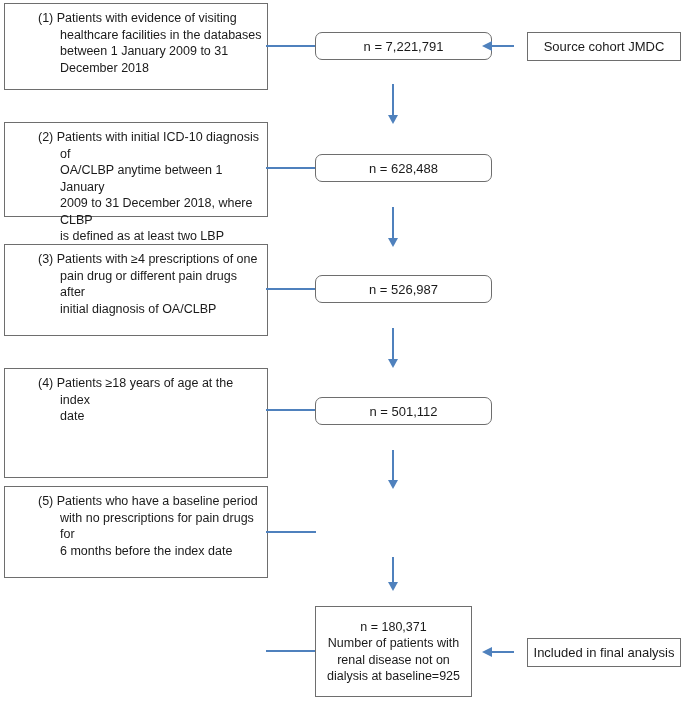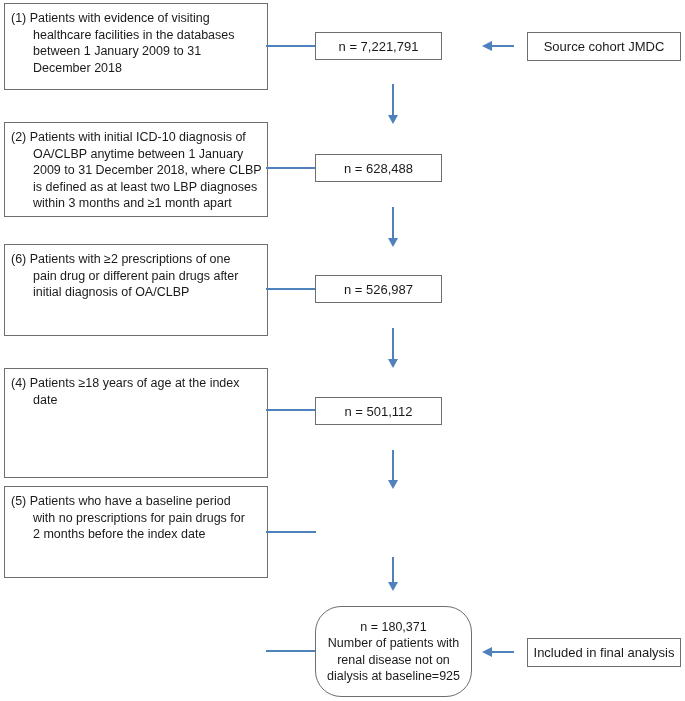--- a/index.html
+++ b/index.html
@@ -28,30 +28,32 @@
     width: 264px;
     font-size: 12.5px;
     line-height: 1.32;
     padding: 6px 4px 0 6px;
   }
   .criterion .txt {
     display: block;
     white-space: pre-line;
     padding-left: 22px;
     text-indent: -22px;
+    margin-left: 27px;
   }
   
   .nbox {
     left: 315px;
-    width: 127px;
+    width: 177px;
     height: 28px;
     display: flex;
     align-items: center;
     justify-content: center;
     font-size: 13px;
+    border-radius: 7px;
   }
   
   .sidebox {
     left: 527px;
     width: 154px;
     height: 29px;
     display: flex;
     align-items: center;
     justify-content: center;
     font-size: 13px;
@@ -62,21 +64,20 @@
     top: 606px;
     width: 157px;
     height: 91px;
     display: flex;
     flex-direction: column;
     align-items: center;
     justify-content: center;
     text-align: center;
     font-size: 12.5px;
     line-height: 1.32;
-    border-radius: 26px;
   }
   
   .hline {
     position: absolute;
     left: 266px;
     width: 50px;
     height: 2px;
     background: var(--arrow);
   }
   
@@ -149,21 +150,21 @@
   </div>
   <div class="hline" style="top:167px"></div>
   <div class="box nbox" style="top:154px">
     <span>n = 628,488</span>
   </div>
 
   <div class="vshaft" style="top:207px"></div>
   <div class="vhead" style="top:238px"></div>
 
   <div class="box criterion" style="top:244px;height:92px">
-    <span class="txt">(6) Patients with ≥2 prescriptions of one
+    <span class="txt">(3) Patients with ≥4 prescriptions of one
 pain drug or different pain drugs after
 initial diagnosis of OA/CLBP</span>
   </div>
   <div class="hline" style="top:288px"></div>
   <div class="box nbox" style="top:275px">
     <span>n = 526,987</span>
   </div>
 
   <div class="vshaft" style="top:328px"></div>
   <div class="vhead" style="top:359px"></div>
@@ -176,21 +177,21 @@
   <div class="box nbox" style="top:397px">
     <span>n = 501,112</span>
   </div>
 
   <div class="vshaft" style="top:450px;height:30px"></div>
   <div class="vhead" style="top:480px"></div>
 
   <div class="box criterion" style="top:486px;height:92px">
     <span class="txt">(5) Patients who have a baseline period
 with no prescriptions for pain drugs for
-2 months before the index date</span>
+6 months before the index date</span>
   </div>
   <div class="hline" style="top:531px"></div>
 
   <div class="vshaft" style="top:557px;height:25px"></div>
   <div class="vhead" style="top:582px"></div>
 
   <div class="hline" style="top:650px"></div>
   <div class="box finalbox">
     <span>n = 180,371</span>
     <span>Number of patients with renal disease not on dialysis at baseline=925</span>

